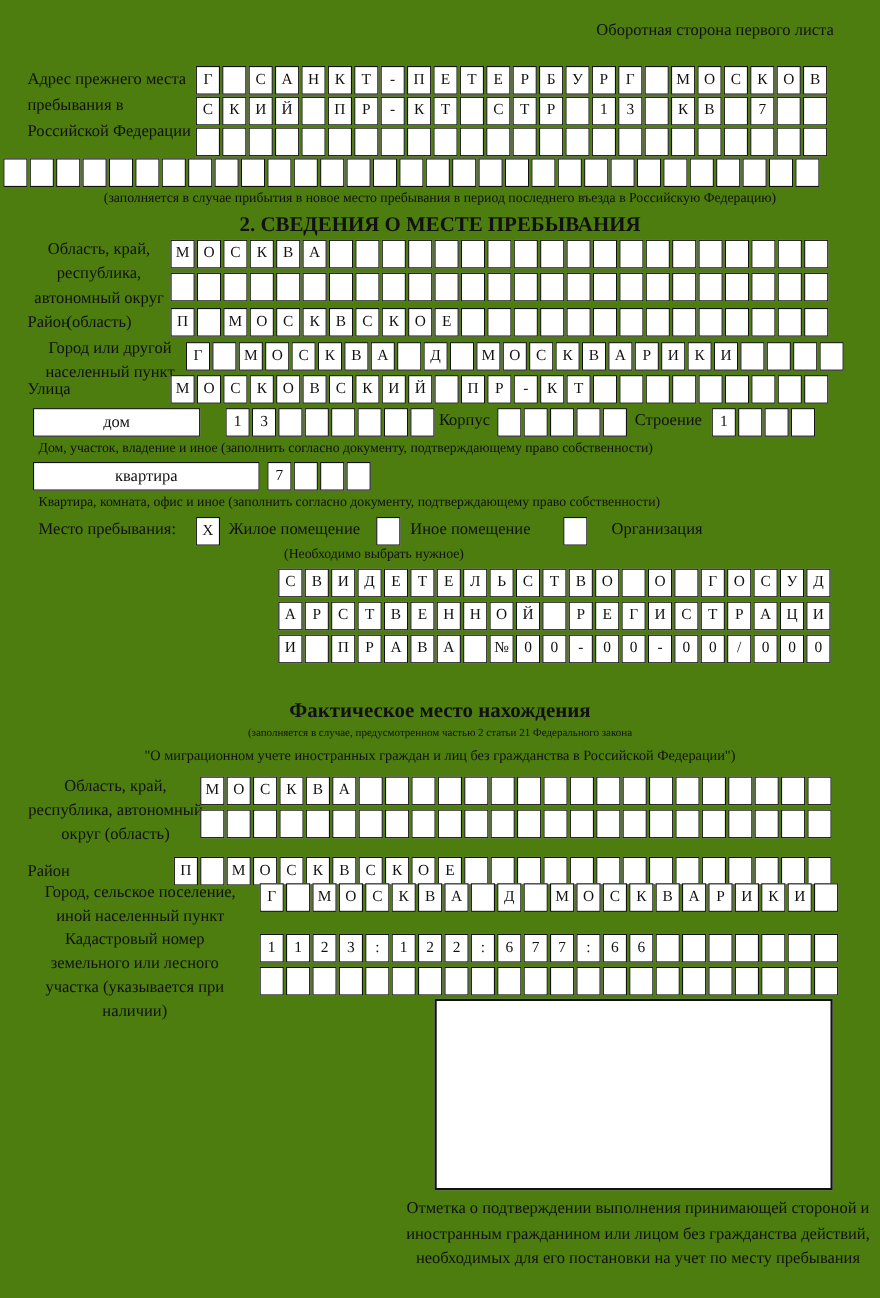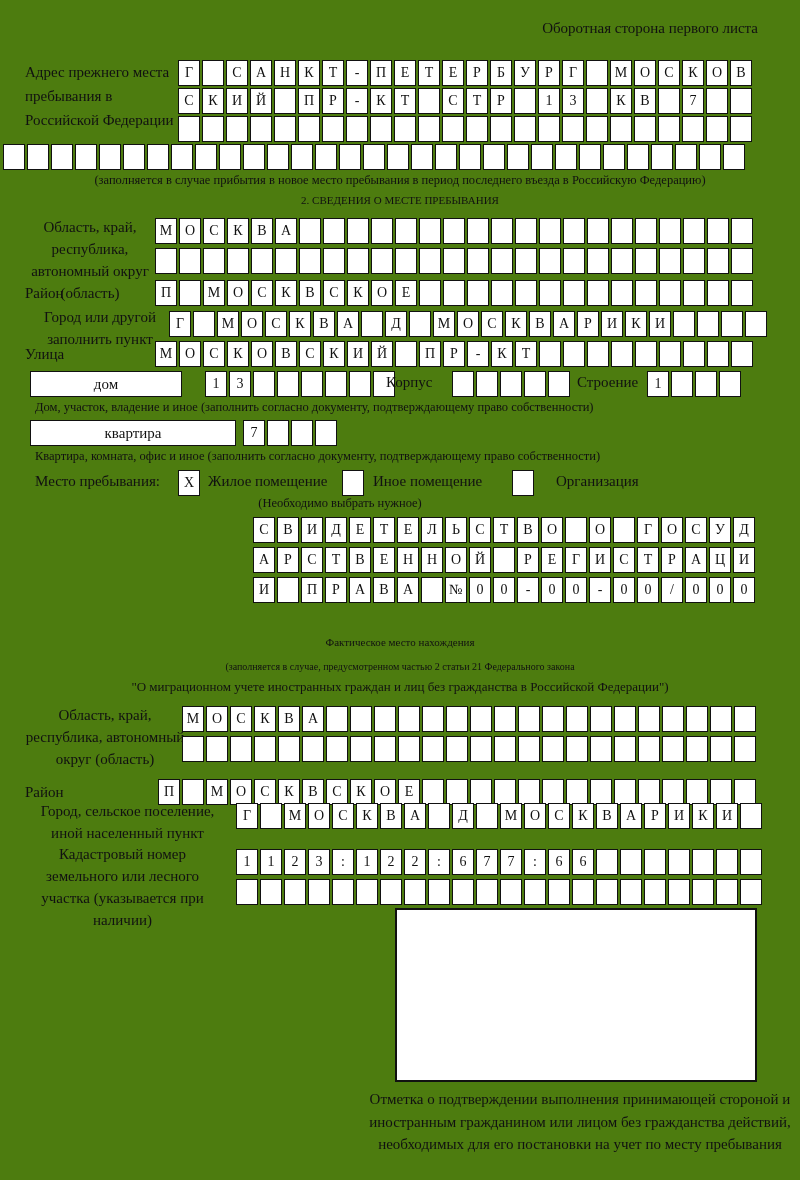--- a/index.html
+++ b/index.html
@@ -5,21 +5,21 @@
   html,body{margin:0;padding:0;background:#fff;}
   #page{
     position:relative;width:800px;height:1180px;background:#4d7c0f;
     font-family:"Liberation Serif","DejaVu Serif",serif;color:#111;overflow:hidden;
   }
   .abs{position:absolute;}
   .fieldlabel{font-size:15px;line-height:24px;}
   .fieldlabel.tight{line-height:22px;text-align:center;}
   .fine{font-size:12.5px;}
   .note-c{text-align:center;}
-  .title{font-weight:normal;font-size:11px;text-align:center;width:800px;}
+  .title{font-weight:bold;font-size:19px;text-align:center;width:800px;}
   .cellrow{display:flex;}
   .cell{
     width:22px;height:26px;border:1.5px solid #111;margin-right:2px;
     box-sizing:border-box;display:flex;align-items:center;justify-content:center;
     font-size:14px;background:#fff;flex:0 0 auto;
   }
   .bigbox{
     border:1.5px solid #111;height:26px;box-sizing:border-box;background:#fff;
     display:flex;align-items:center;justify-content:center;font-size:15px;
   }
@@ -233,21 +233,21 @@
       <div class="cell"></div>
       <div class="cell"></div>
       <div class="cell"></div>
       <div class="cell"></div>
       <div class="cell"></div>
       <div class="cell"></div>
       <div class="cell"></div>
       <div class="cell"></div>
     </div>
 
-  <div class="abs fieldlabel tight" style="top:306px;left:25px;width:150px;">Город или другой заполнить пункт</div>
+  <div class="abs fieldlabel tight" style="top:306px;left:25px;width:150px;">Город или другой населенный пункт</div>
   <div class="abs cellrow" style="top:311px;left:169px;">
       <div class="cell">Г</div>
       <div class="cell"></div>
       <div class="cell">М</div>
       <div class="cell">О</div>
       <div class="cell">С</div>
       <div class="cell">К</div>
       <div class="cell">В</div>
       <div class="cell">А</div>
       <div class="cell"></div>
@@ -302,21 +302,21 @@
   <div class="abs cellrow" style="top:371px;left:205px;">
       <div class="cell">1</div>
       <div class="cell">3</div>
       <div class="cell"></div>
       <div class="cell"></div>
       <div class="cell"></div>
       <div class="cell"></div>
       <div class="cell"></div>
       <div class="cell"></div>
     </div>
-  <div class="abs opt" style="top:374px;left:386px;text-align:center;">Корпус</div>
+  <div class="abs opt" style="top:374px;left:399px;text-align:center;">Корпус</div>
   <div class="abs cellrow" style="top:371px;left:452px;">
       <div class="cell"></div>
       <div class="cell"></div>
       <div class="cell"></div>
       <div class="cell"></div>
       <div class="cell"></div>
     </div>
   <div class="abs opt" style="top:374px;left:577px;">Строение</div>
   <div class="abs cellrow" style="top:371px;left:647px;">
       <div class="cell">1</div>

